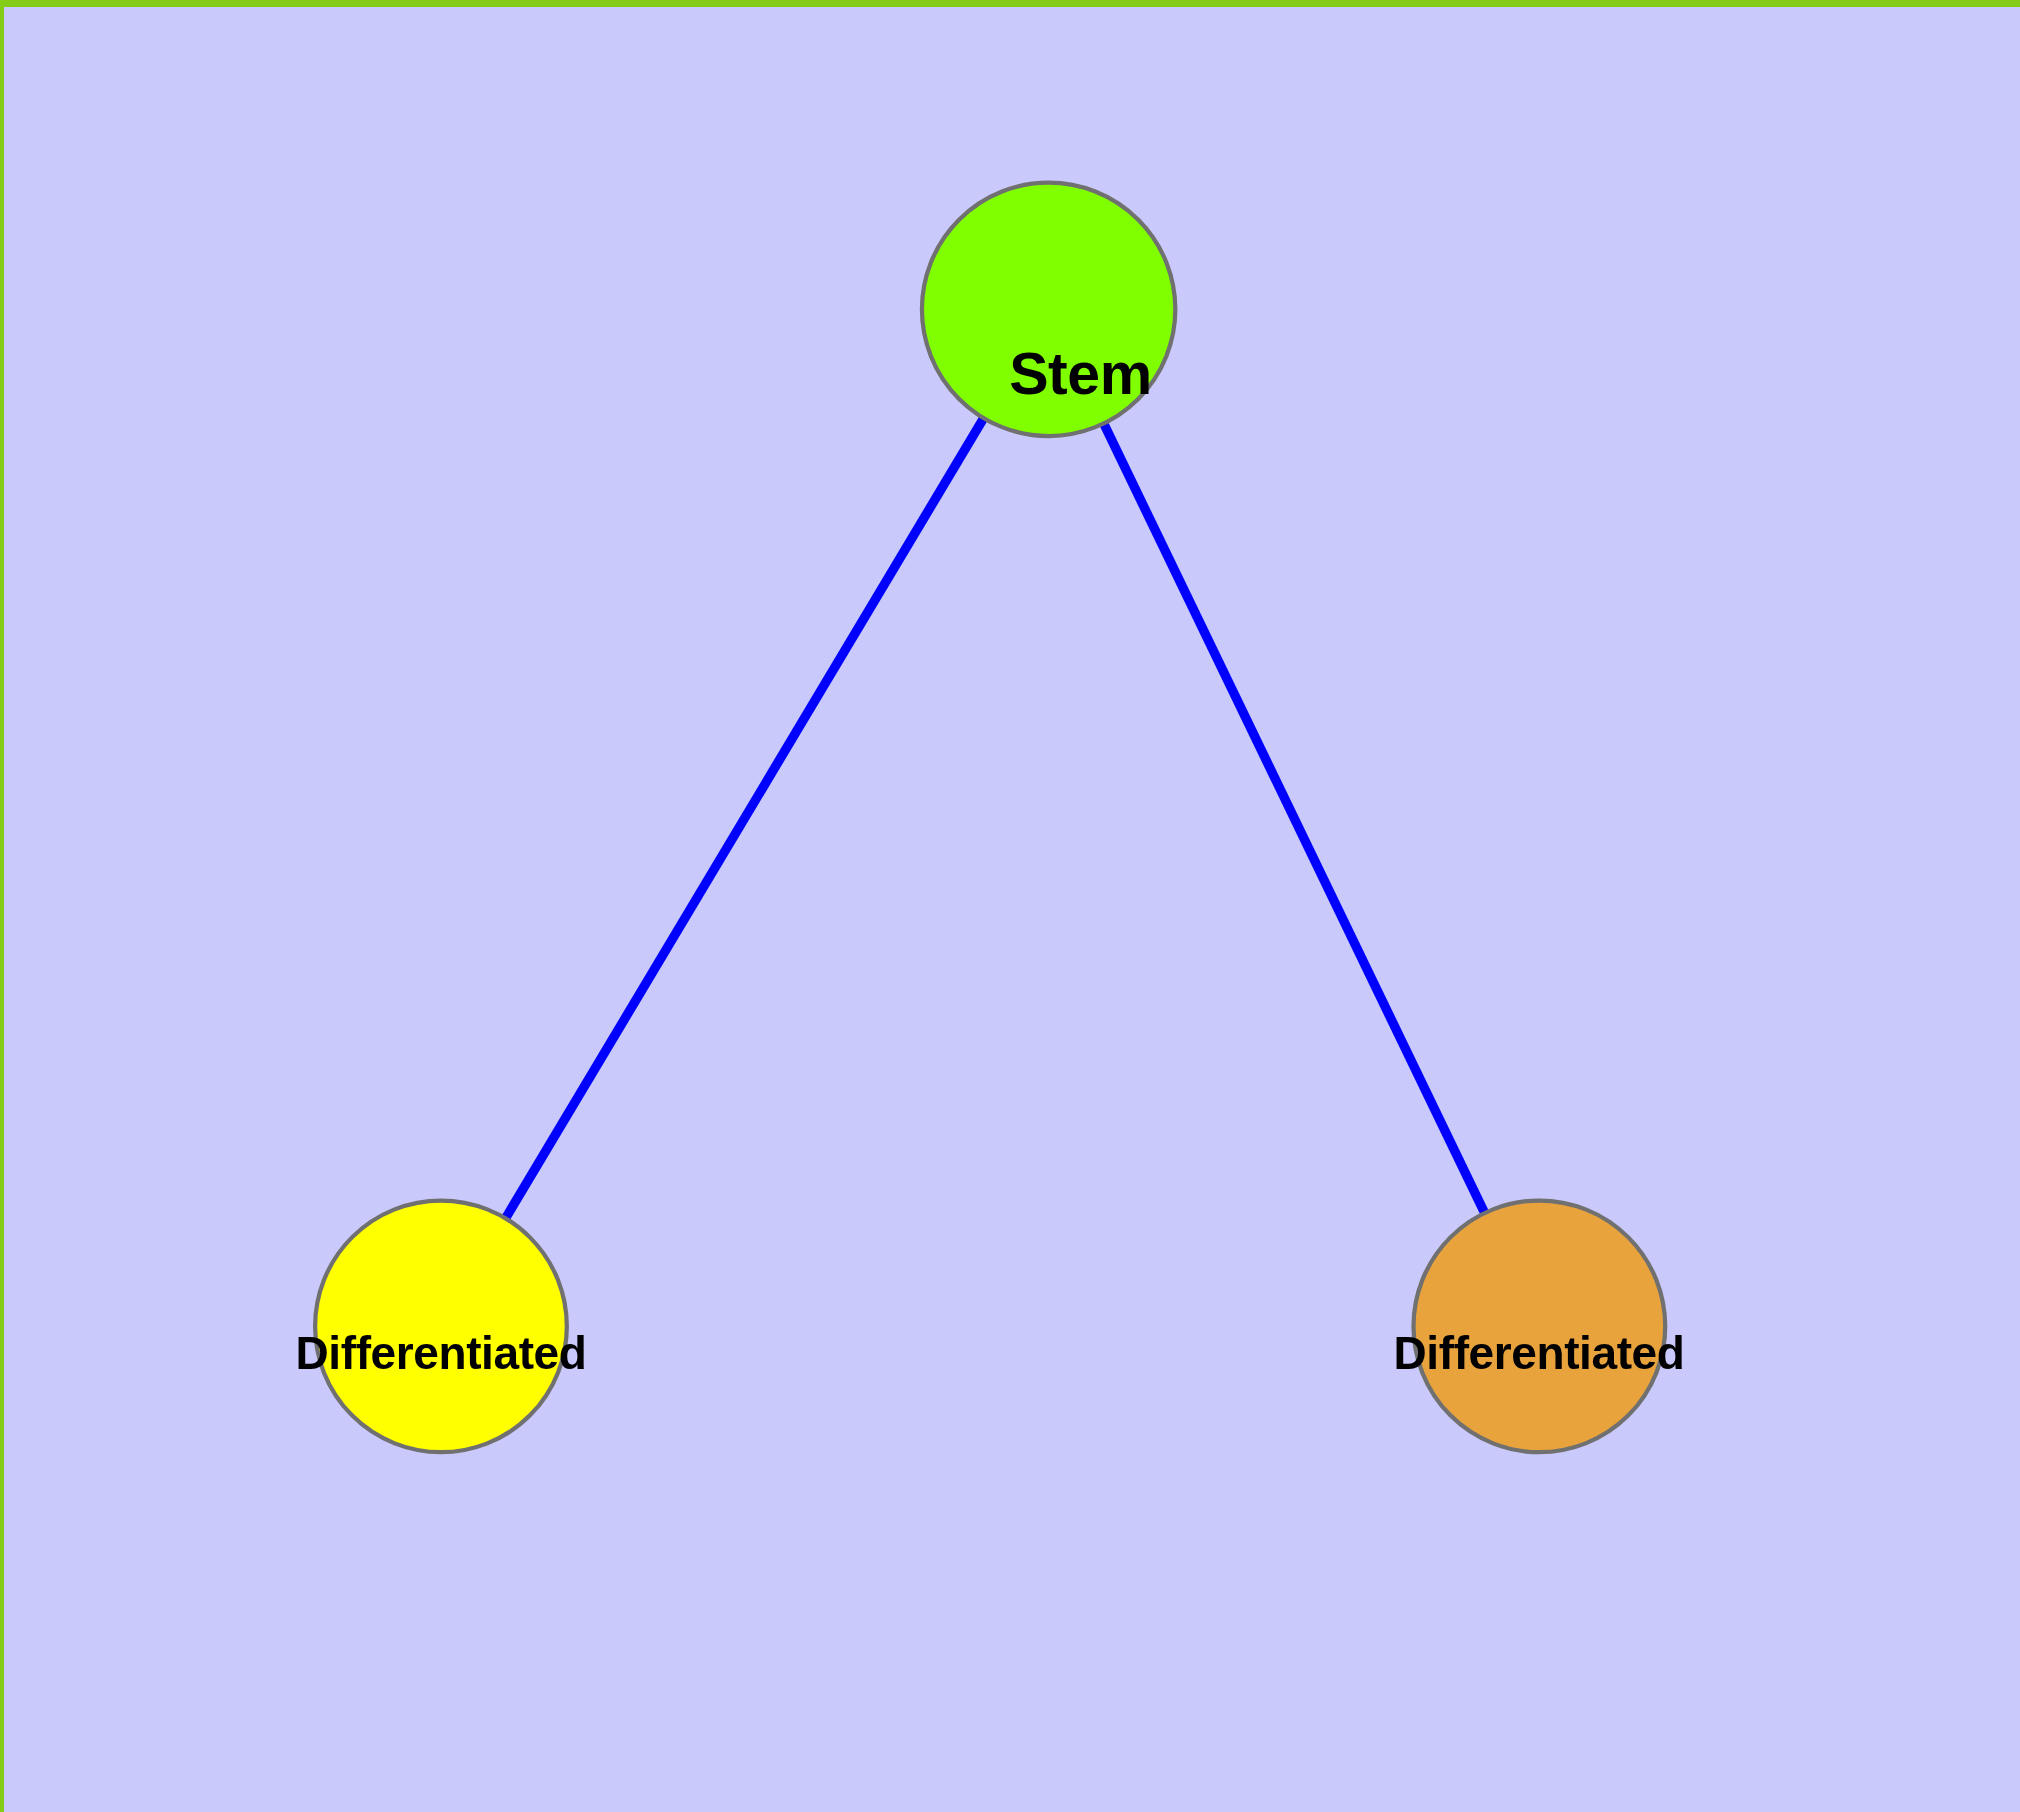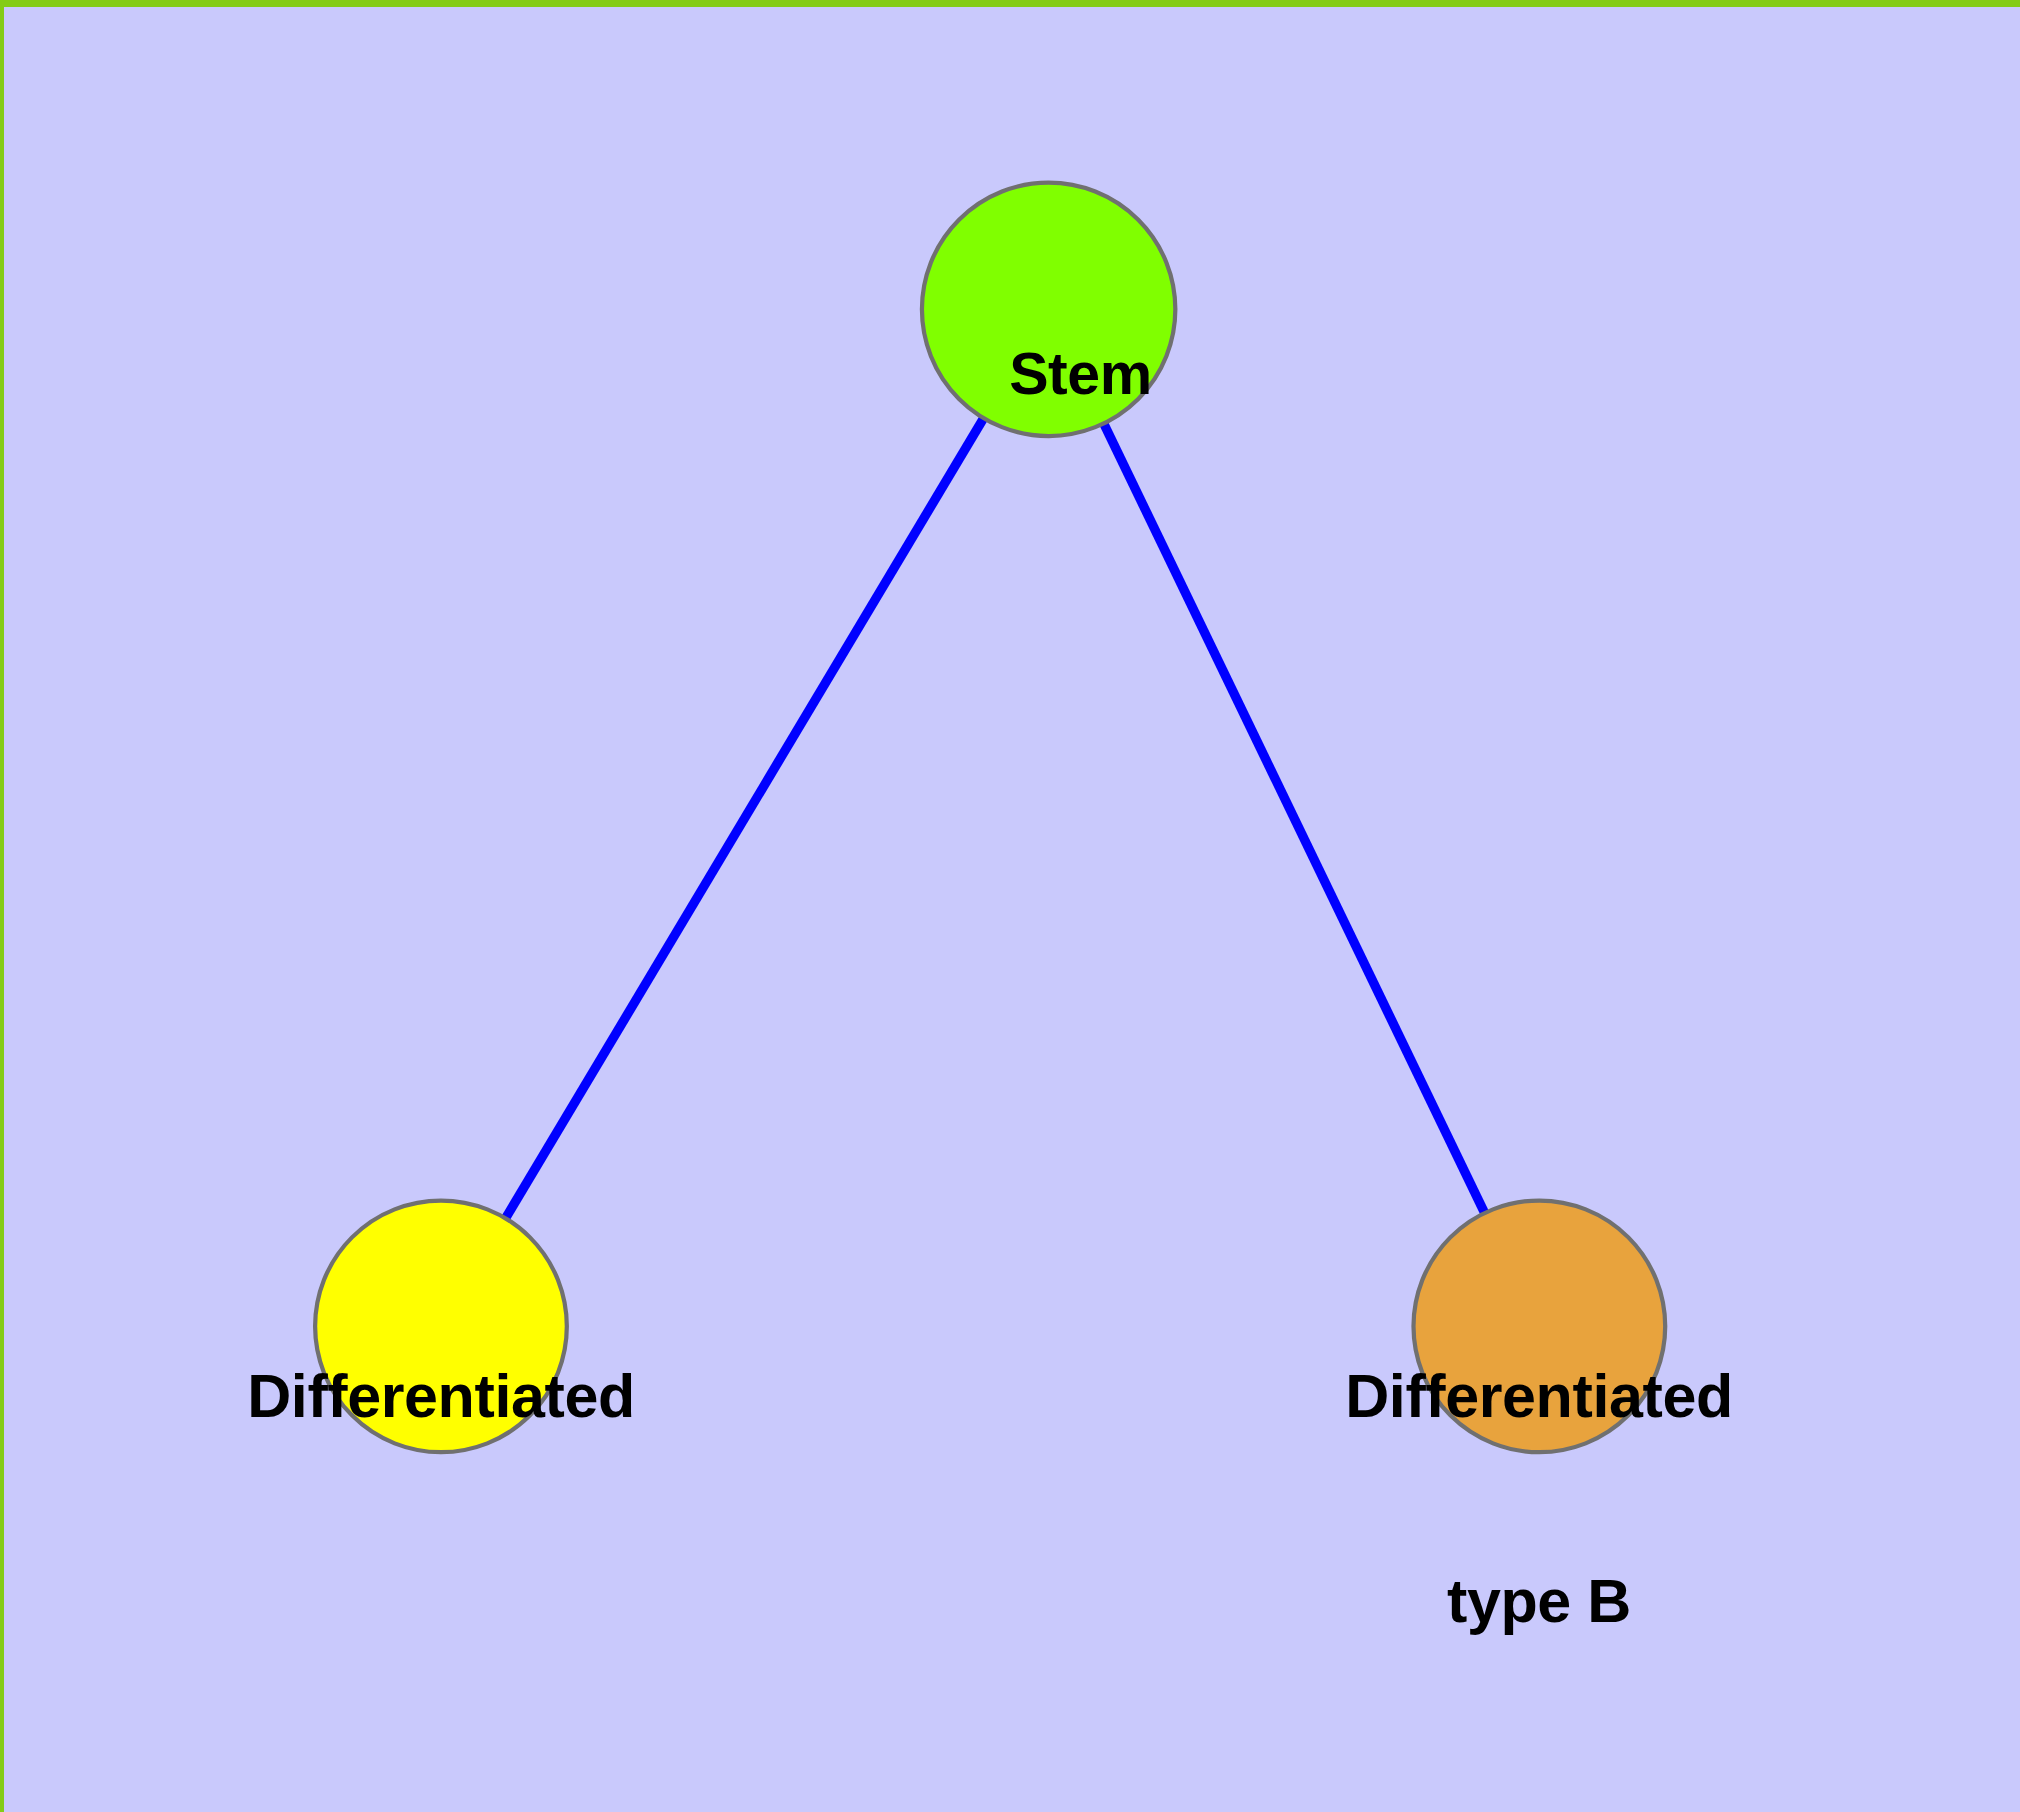--- a/index.html
+++ b/index.html
@@ -39,21 +39,21 @@
     color: #000000;
     line-height: 1.12;
     white-space: pre;
     letter-spacing: -0.4px;
     pointer-events: none;
   }
   .label-root {
     font-size: 59px;
   }
   .label-leaf {
-    font-size: 61px;
+    font-size: 46px;
     text-align: center;
   }
 </style>
 </head>
 <body>
 
 <div id="canvas">
 
   <div id="plot-area" style="background: rgb(201, 201, 252);"></div>
 
@@ -74,17 +74,16 @@
   <div class="node-label label-root" style="left:794px; top:275px; width:509px;">
     <span>Stem</span>
   </div>
 
   <div class="node-label label-leaf" style="left:102px; top:1225px; width:678px;">
     <div>Differentiated</div>
   </div>
 
   <div class="node-label label-leaf" style="left:1200px; top:1225px; width:678px;">
     <div>Differentiated</div>
-    <div>type B</div>
   </div>
 
 </div>
 
 
 </body></html>

